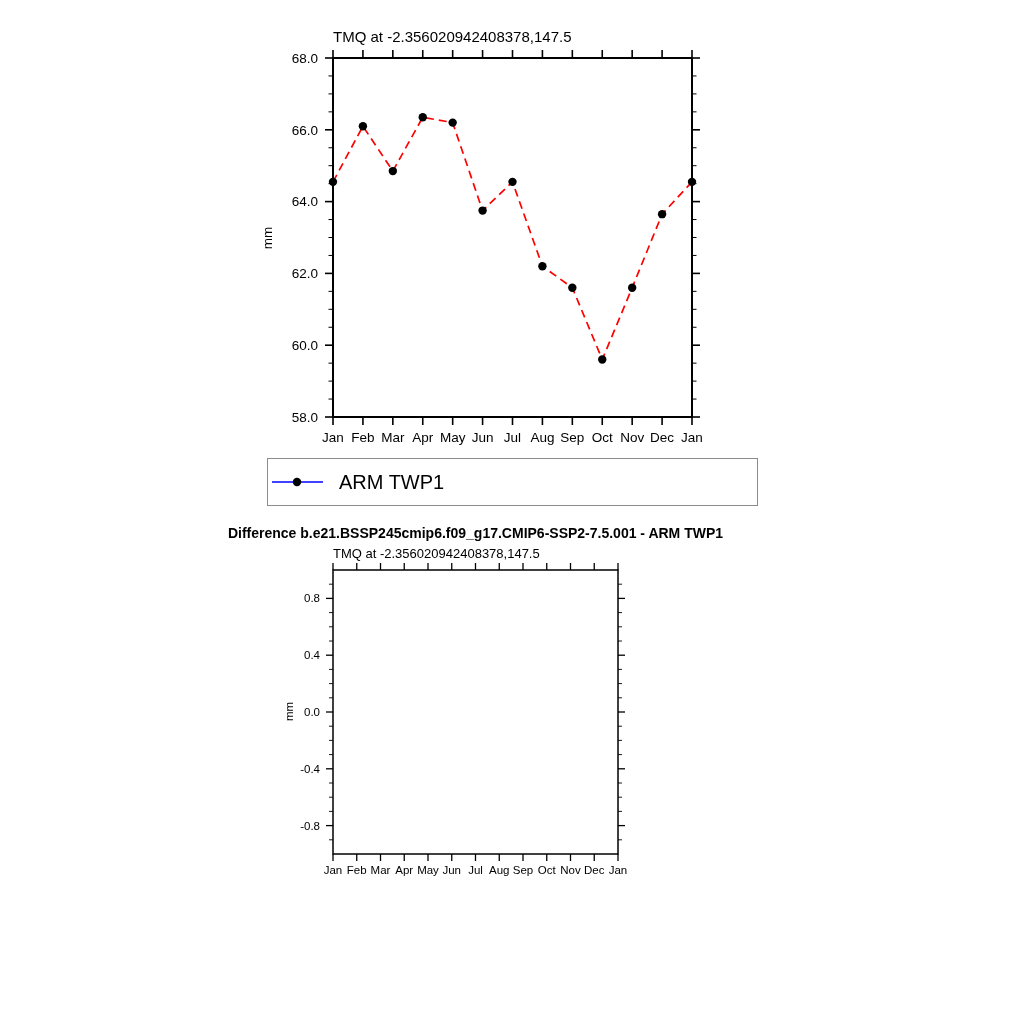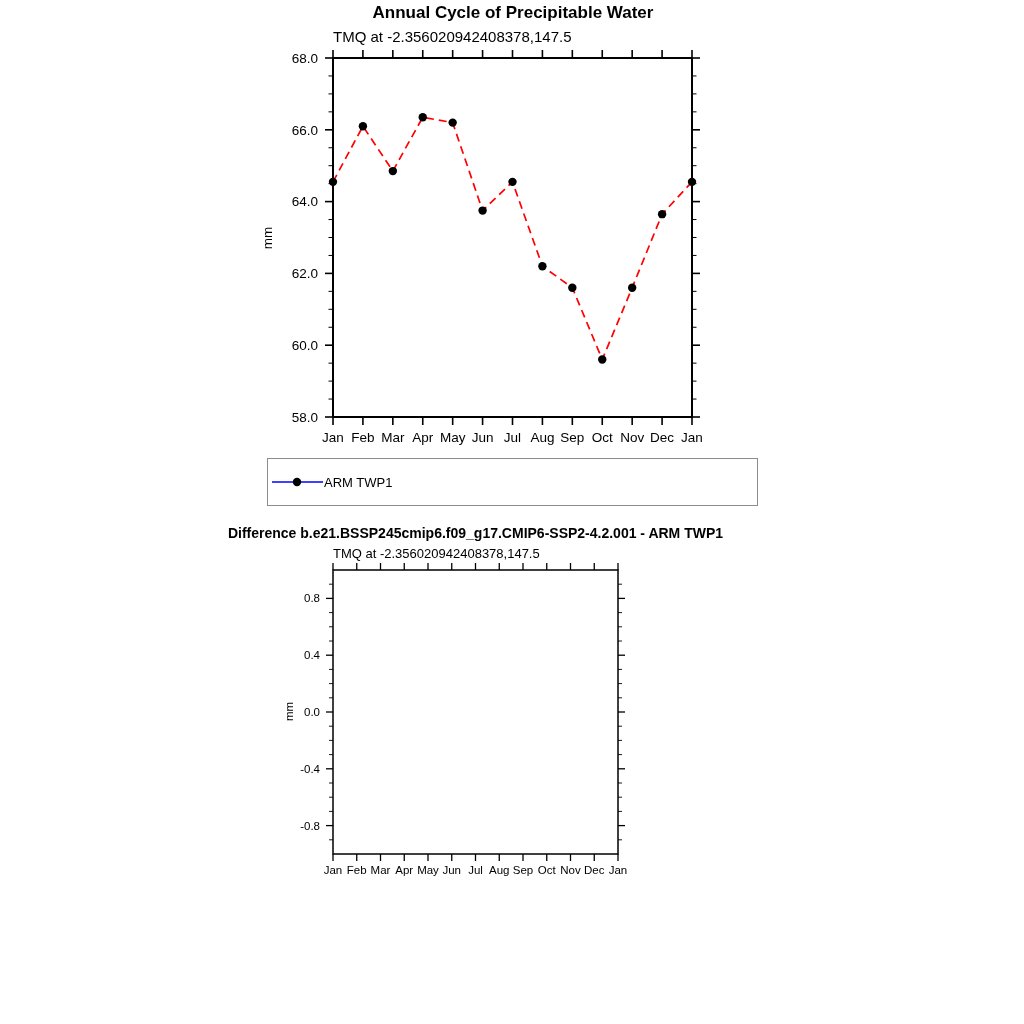--- a/index.html
+++ b/index.html
@@ -14,21 +14,21 @@
   .ylab-top{position:absolute;left:247px;top:231px;width:40px;height:14px;
             text-align:center;font-size:13.5px;transform:rotate(-90deg);}
   .ylab-bottom{position:absolute;left:269px;top:705px;width:40px;height:13px;
                text-align:center;font-size:11.5px;transform:rotate(-90deg);}
   svg.canvas{position:absolute;left:0;top:0;}
   .legend{position:absolute;left:267px;top:458px;width:489px;height:46px;
           border:1px solid #8c8c8c;background:#fff;display:flex;
           flex-direction:column;justify-content:center;}
   .lrow{display:flex;align-items:center;height:22px;}
   .lrow svg{margin-left:3px;flex:0 0 auto;}
-  .lrow span{font-size:13px;margin-left:0;white-space:nowrap;}
+  .lrow span{font-size:20px;margin-left:15px;white-space:nowrap;}
   text{font-family:"Liberation Sans",sans-serif;fill:#000;}
 </style>
 </head>
 <body>
 
 <div class="page">
 
   <svg id="chart-canvas" class="canvas" width="1024" height="1024">
       <rect x="333" y="58" width="359" height="359" fill="none" stroke="#000" stroke-width="2"></rect>
       <line x1="333" y1="417" x2="333" y2="425" stroke="#000" stroke-width="1.6"></line>
@@ -210,31 +210,30 @@
       <line x1="333" y1="641" x2="329" y2="641" stroke="#000" stroke-width="0.9"></line>
       <line x1="618" y1="641" x2="622" y2="641" stroke="#000" stroke-width="0.9"></line>
       <line x1="333" y1="626.8" x2="329" y2="626.8" stroke="#000" stroke-width="0.9"></line>
       <line x1="618" y1="626.8" x2="622" y2="626.8" stroke="#000" stroke-width="0.9"></line>
       <line x1="333" y1="612.6" x2="329" y2="612.6" stroke="#000" stroke-width="0.9"></line>
       <line x1="618" y1="612.6" x2="622" y2="612.6" stroke="#000" stroke-width="0.9"></line>
       <line x1="333" y1="584.1999999999999" x2="329" y2="584.1999999999999" stroke="#000" stroke-width="0.9"></line>
       <line x1="618" y1="584.1999999999999" x2="622" y2="584.1999999999999" stroke="#000" stroke-width="0.9"></line>
     </svg>
 
-  <div class="title-top">Annual Cycle of Precipitable Water</div>
   <div class="subtitle-top">TMQ at -2.356020942408378,147.5</div>
   <div class="ylab-top">mm</div>
 
   <div class="legend">
     <div class="lrow">
       <svg width="53" height="12">
         <line x1="1" y1="6" x2="52" y2="6" stroke-width="1.6" stroke="#0000ff"></line>
         <circle cx="26" cy="6" r="4.2" fill="#000000"></circle>
       </svg>
       <span>ARM TWP1</span>
     </div>
   </div>
 
-  <div class="title-bottom">Difference b.e21.BSSP245cmip6.f09_g17.CMIP6-SSP2-4.2.001 - ARM TWP1</div>
+  <div class="title-bottom">Difference b.e21.BSSP245cmip6.f09_g17.CMIP6-SSP2-7.5.001 - ARM TWP1</div>
   <div class="subtitle-bottom">TMQ at -2.356020942408378,147.5</div>
   <div class="ylab-bottom">mm</div>
 
 </div>
 
 </body></html>

